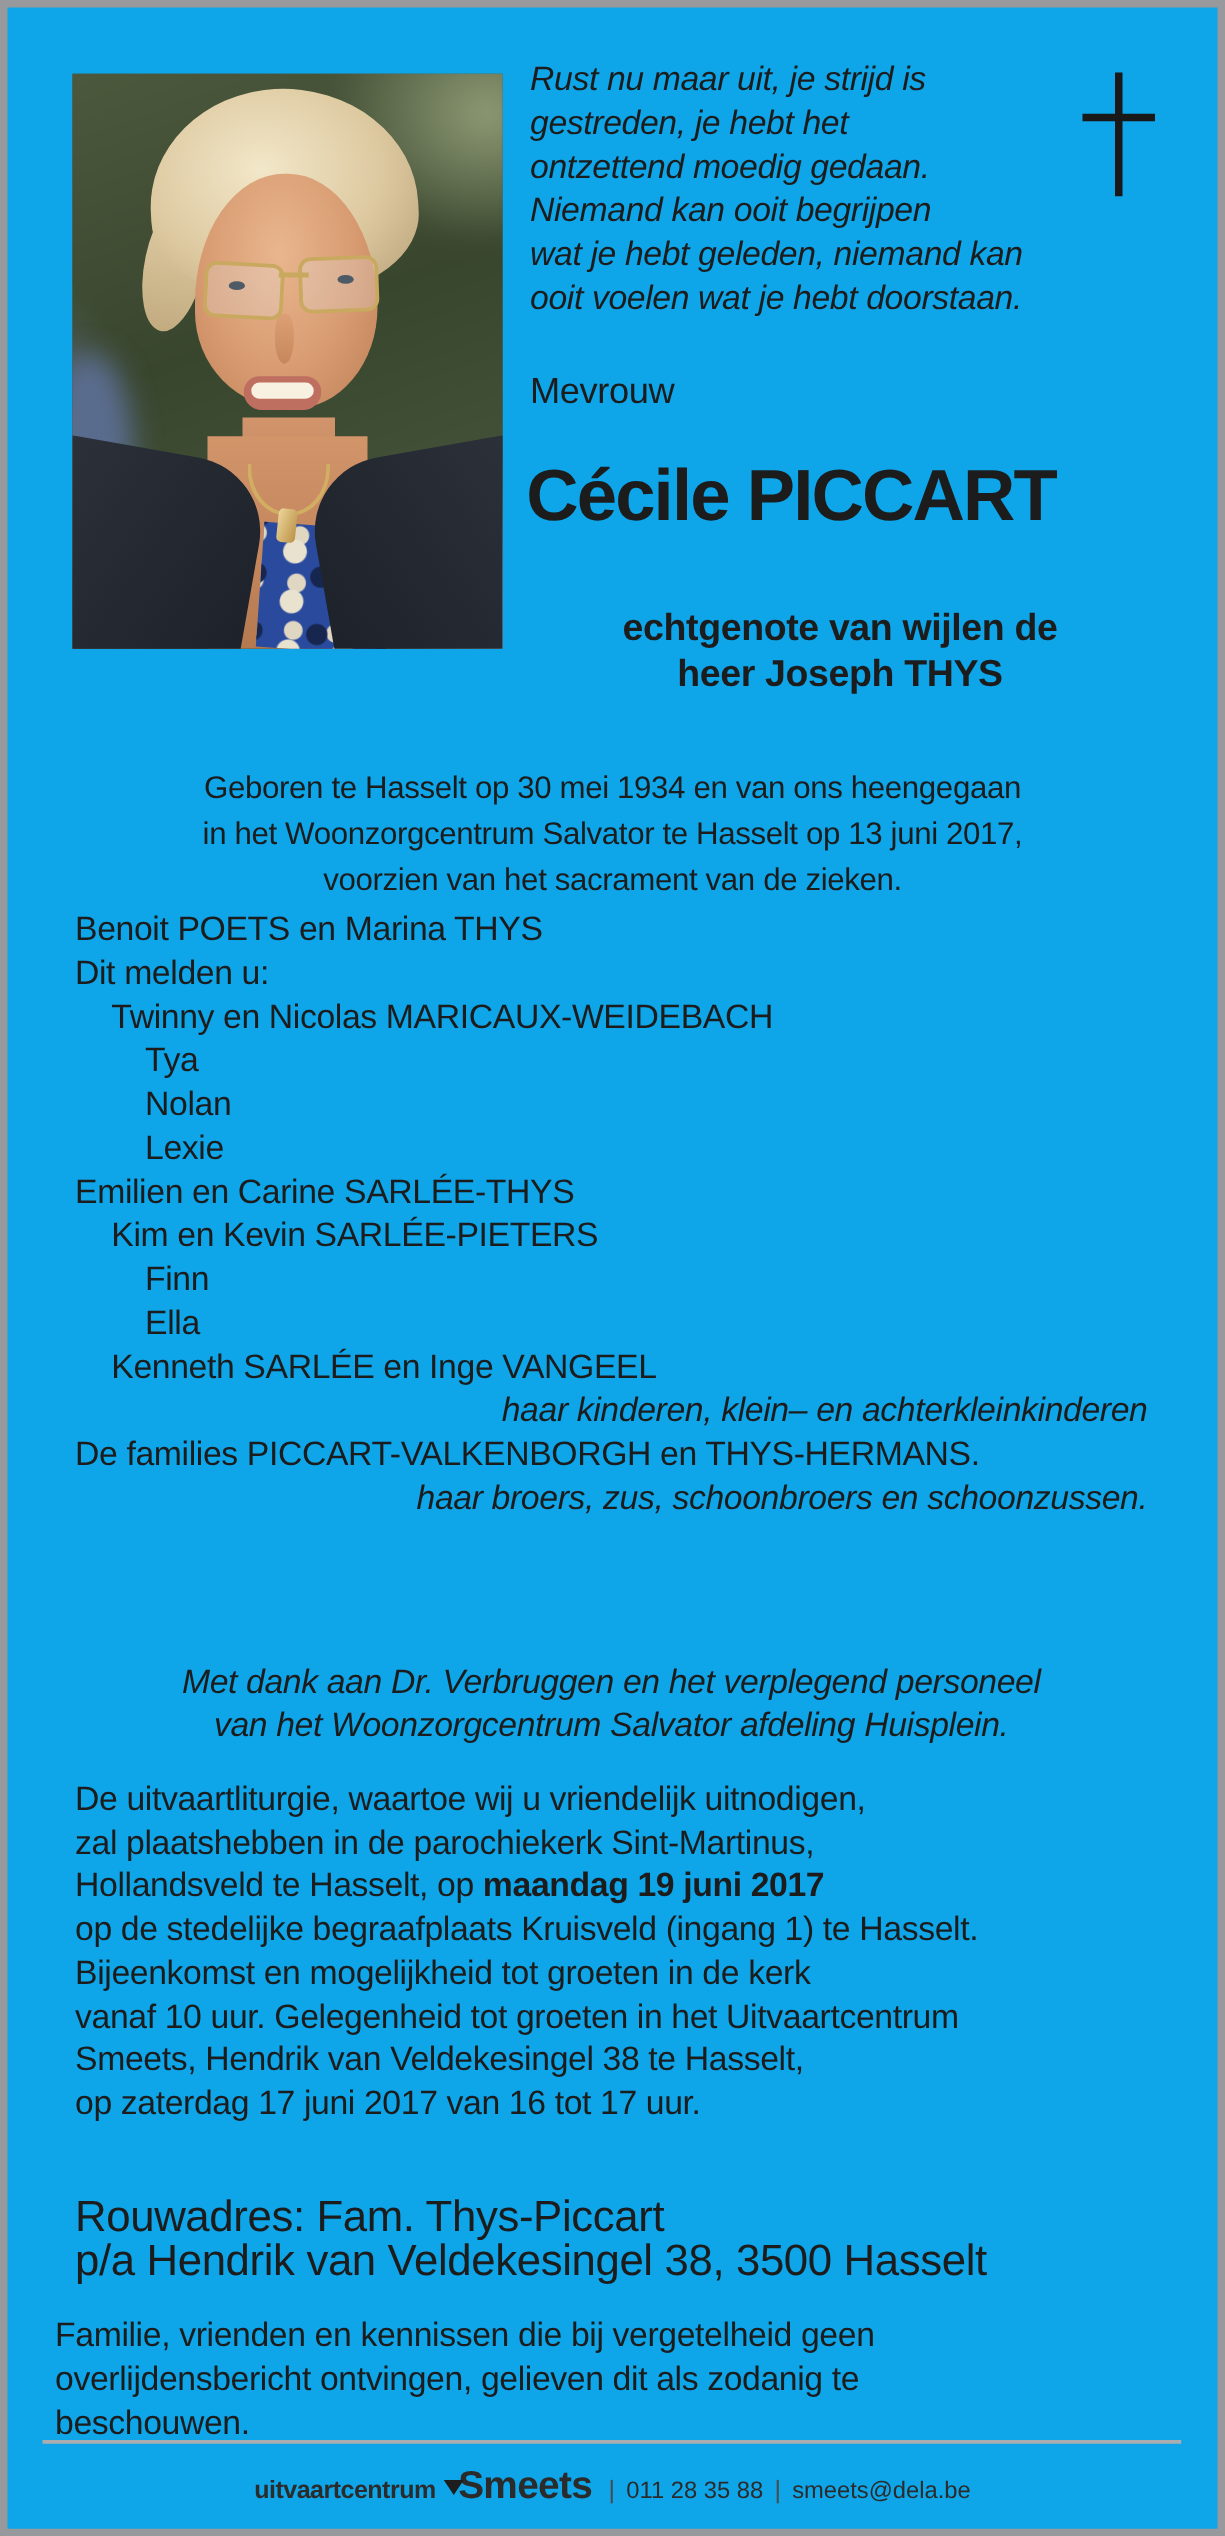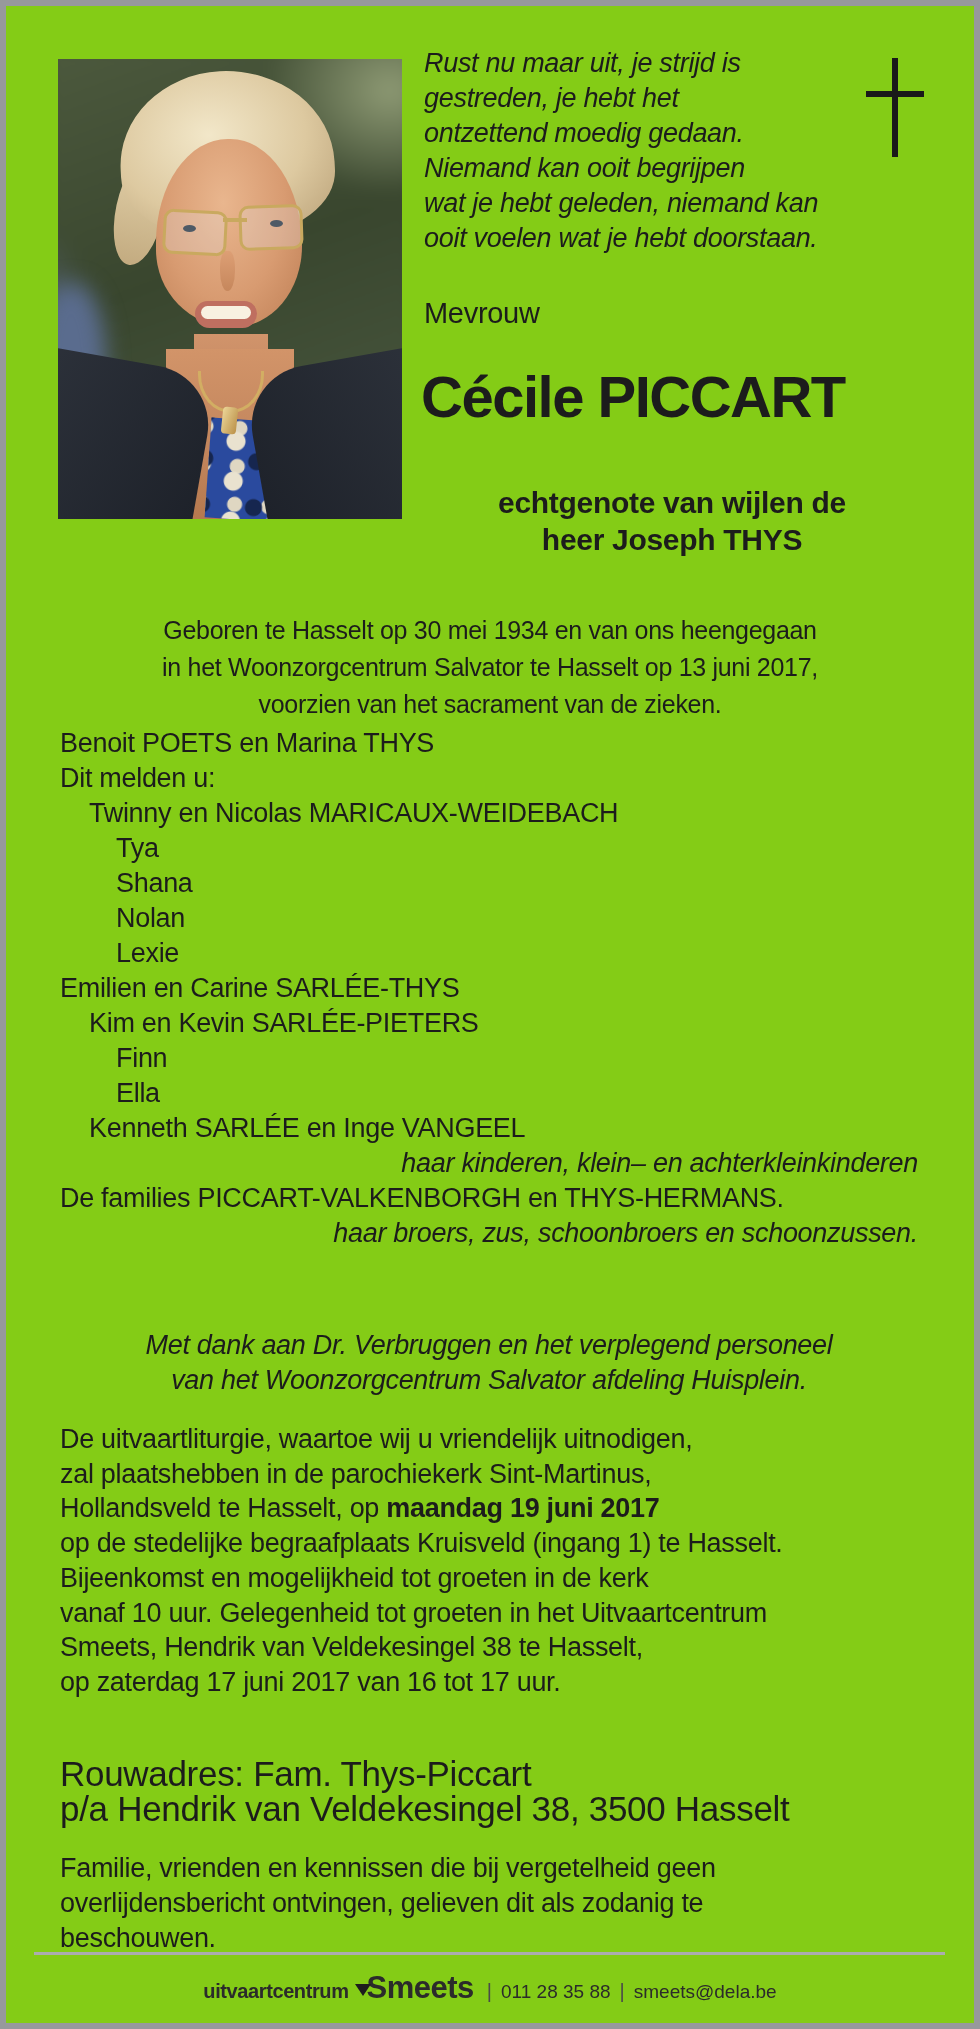--- a/index.html
+++ b/index.html
@@ -1,17 +1,17 @@
 <!DOCTYPE html>
 <html><head>
 <meta charset="utf-8">
 <style>
   html,body { margin:0; padding:0; background:#ffffff; }
   .page {
-    position:relative; width:980px; height:2029px; background:#84cc16;
+    position:relative; width:980px; height:2029px; background:#0ea5e9;
     font-family:"Liberation Sans", sans-serif; color:#1c1c1c; overflow:hidden;
     letter-spacing:-0.3px;
   }
   .frame { position:absolute; inset:0; border:6px solid #97999c; pointer-events:none; z-index:60; }
   .abs { position:absolute; }
 
   
   .photo { left:58px; top:59px; width:344px; height:460px; overflow:hidden; background:#47543a; }
   .photo > div { position:absolute; }
   .ph-bg { inset:-18px;
@@ -71,21 +71,21 @@
   .spouse { left:424px; top:484px; width:496px; text-align:center; font-weight:bold; font-size:30px; line-height:37px; }
   .intro { left:60px; top:596px; width:860px; text-align:center; font-size:25px; line-height:37px;margin-top:16px; }
   .announcement { left:60px; top:726px; width:858px; font-size:27px; line-height:35px; }
   .in1 { padding-left:29px; }
   .in2 { padding-left:56px; }
   .it-right { font-style:italic; text-align:right; }
   .thanks { left:60px; top:1328px; width:858px; text-align:center; font-style:italic; font-size:27px; line-height:35px; }
   .liturgy { left:60px; top:1422px; width:880px; font-size:27px; line-height:34.7px; }
   .b { font-weight:bold; }
   .rouwadres { left:60px; top:1756px; width:870px; font-size:35px; line-height:35px; }
-  .notice { left:60px; top:1851px; width:880px; font-size:27px; line-height:35px; }
+  .notice { left:44px; top:1851px; width:880px; font-size:27px; line-height:35px; }
   .line { white-space:nowrap; }
 
   
   .divider { left:34px; top:1952px; width:911px; height:3px; background:#abadb0; }
   .footer { left:0; top:1970px; width:980px; display:flex; justify-content:center; align-items:baseline; letter-spacing:0; }
   .brand-prefix { position:relative; font-weight:bold; font-size:20px; color:#2b2b2b; letter-spacing:-0.4px; }
   .triangle-icon { position:absolute; right:-22px; top:-14px; width:0; height:0;
     border-left:8px solid transparent; border-right:8px solid transparent; border-top:12px solid #1d1d1d; }
   .brand-name { font-weight:bold; font-size:31px; color:#2b2b2b; margin-left:18px; letter-spacing:-0.5px; }
   .contact-pipe { font-size:20px; color:#4a4a4a; margin:0 9px; font-weight:normal; }
@@ -147,21 +147,20 @@
     <div class="line">Geboren te Hasselt op 30 mei 1934 en van ons heengegaan</div>
     <div class="line">in het Woonzorgcentrum Salvator te Hasselt op 13 juni 2017,</div>
     <div class="line">voorzien van het sacrament van de zieken.</div>
   </div>
 
   <div class="abs announcement">
     <div class="line">Benoit POETS en Marina THYS</div>
     <div class="line">Dit melden u:</div>
     <div class="line in1">Twinny en Nicolas MARICAUX-WEIDEBACH</div>
     <div class="line in2">Tya</div>
-    <div class="line in2">Shana</div>
     <div class="line in2">Nolan</div>
     <div class="line in2">Lexie</div>
     <div class="line">Emilien en Carine SARLÉE-THYS</div>
     <div class="line in1">Kim en Kevin SARLÉE-PIETERS</div>
     <div class="line in2">Finn</div>
     <div class="line in2">Ella</div>
     <div class="line in1">Kenneth SARLÉE en Inge VANGEEL</div>
     <div class="line it-right">haar kinderen, klein– en achterkleinkinderen</div>
     <div class="line">De families PICCART-VALKENBORGH en THYS-HERMANS.</div>
     <div class="line it-right">haar broers, zus, schoonbroers en schoonzussen.</div>

